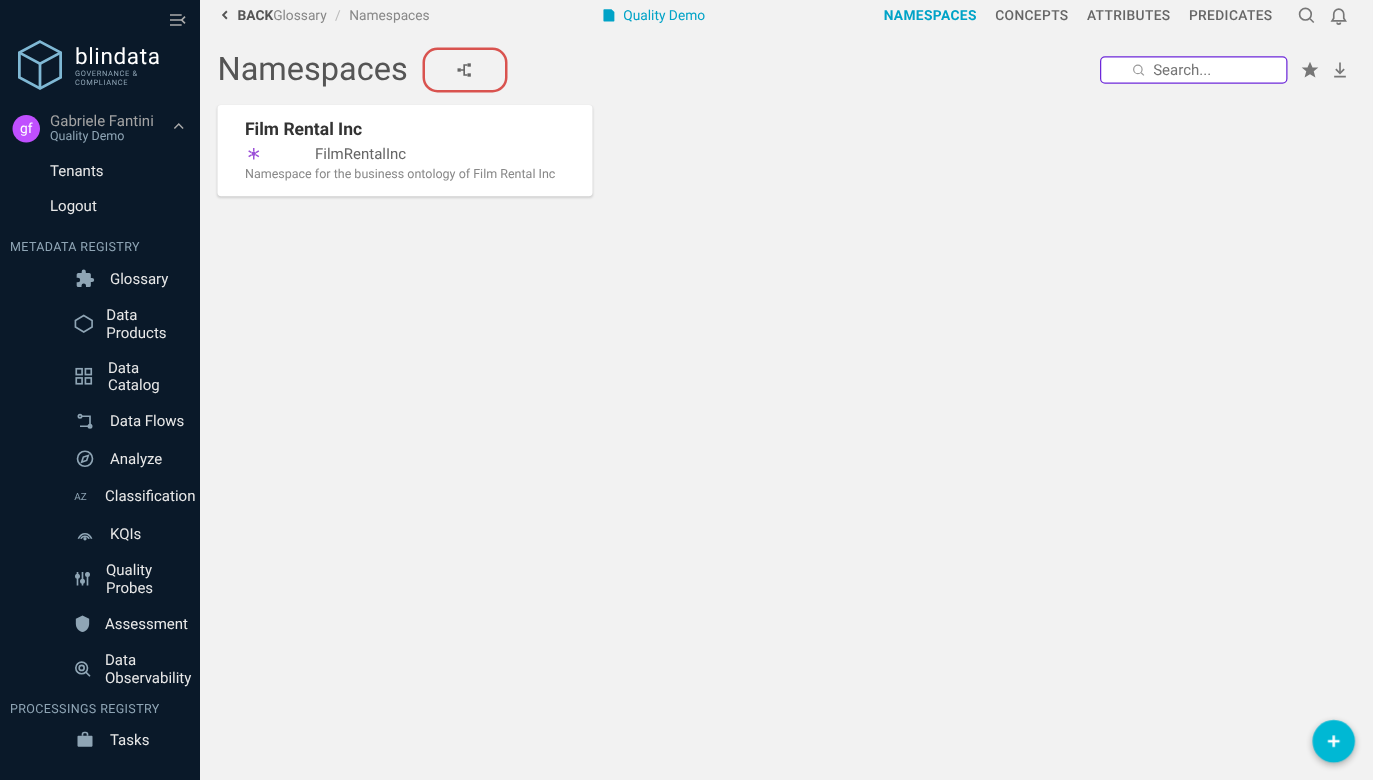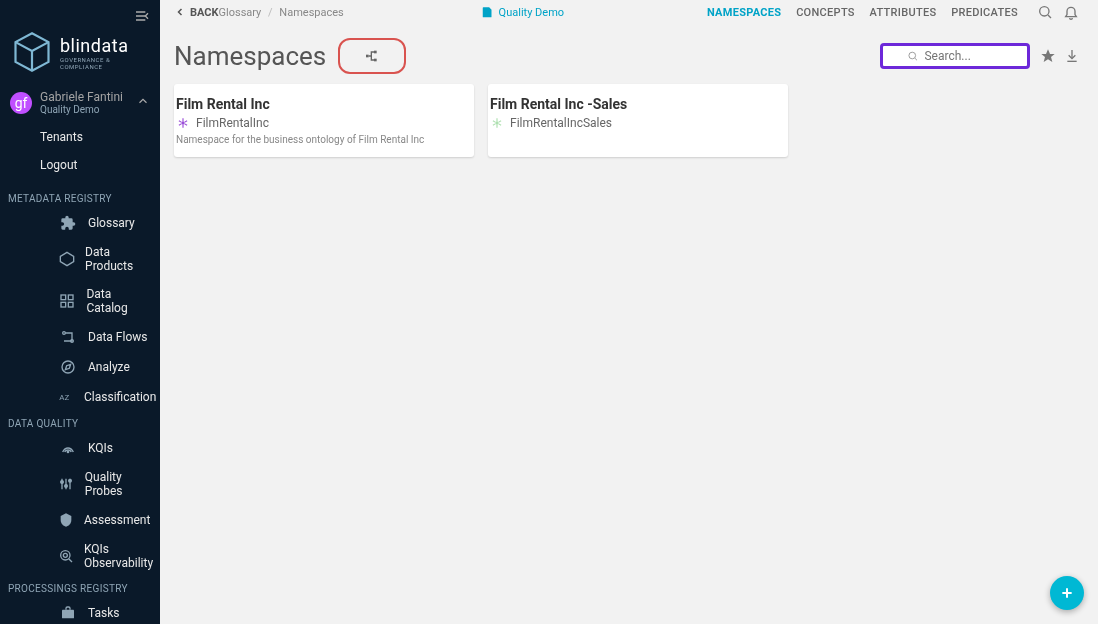--- a/index.html
+++ b/index.html
@@ -13,21 +13,21 @@
 .sidebar-top { padding: 8px 10px 6px; display: flex; align-items: center; justify-content: flex-end; }
 .collapse-btn { display: inline-flex; align-items: center; cursor: pointer; color: #aaa; }
 .collapse-btn svg { width: 16px; height: 16px; }
 .brand { padding: 0 10px 10px; display: flex; align-items: center; }
 .brand svg.logo-mark { width: 44px; height: 44px; flex-shrink: 0; }
 .brand-text { margin-left: 6px; }
 .brand-text .name { font-size: 18px; font-weight: 400; letter-spacing: 0.5px; color: #fff; }
 .brand-text .tag { font-size: 6px; letter-spacing: 0.5px; color: #8fa5b5; text-transform: uppercase; }
 
 .user-block { padding: 6px 10px; display: flex; align-items: center; cursor: pointer; }
-.avatar { width: 22px; height: 22px; border-radius: 50%; background: #c04fff; color: #fff; font-size: 14px; display: flex; align-items: center; justify-content: center; margin-right: 8px; }
+.avatar { width: 22px; height: 22px; border-radius: 50%; background: #c04fff; color: #fff; font-size: 11px; display: flex; align-items: center; justify-content: center; margin-right: 8px; }
 .user-block .info { flex: 1; }
 .user-block .uname { font-size: 12px; color: #a3a3a3; }
 .user-block .tenant { font-size: 10px; color: #8fa5b5; }
 .user-block .chev { color: #aaa; }
 
 .sub-menu { padding: 2px 0 8px; }
 .sub-menu a, .nav-item { display: flex; align-items: center; padding: 7px 10px 7px 40px; font-size: 12px; color: #e8e8e8; text-decoration: none; cursor: pointer; }
 .nav-section { padding: 6px 8px 4px; font-size: 10px; color: #8fa5b5; text-transform: uppercase; letter-spacing: 0.3px; }
 .nav-item { padding-left: 10px; }
 .nav-item .icon { width: 20px; margin-right: 10px; color: #8fa5b5; display: inline-flex; align-items: flex-end; justify-content: center; margin-left: 48px; }
@@ -47,31 +47,31 @@
 .top-tabs a.active { color: #00a3c7; font-weight: 700; }
 .top-icons { display: flex; align-items: center; margin-left: 8px; }
 .top-icons .ico { margin: 0 5px; color: #777; cursor: pointer; display: inline-flex; align-items: center; }
 .top-icons .ico svg { width: 16px; height: 16px; }
 
 .header-row { display: flex; align-items: center; padding: 14px 14px 10px; }
 .page-title { font-size: 26px; font-weight: 400; color: #555; margin-right: 10px; }
 .highlight-box { border: 2px solid #d9534f; border-radius: 12px; padding: 8px 24px; display: inline-flex; align-items: center; margin-left: 2px; }
 .highlight-box svg { width: 16px; height: 16px; color: #666; }
 .header-spacer { flex: 1; }
-.search-box { display: flex; align-items: center; background: #fff; border: 3px solid #6d28d9; border-radius: 4px; padding: 3px 24px; width: 150px; }
+.search-box { display: flex; align-items: center; background: #fff; border: 1px solid #6d28d9; border-radius: 4px; padding: 3px 24px; width: 150px; }
 .search-box svg { width: 14px; height: 14px; color: #999; margin-right: 6px; }
 .search-box input { border: none; outline: none; font-size: 12px; width: 100%; background: transparent; }
 .header-actions { display: flex; align-items: center; margin-left: 6px; }
 .header-actions .act { margin: 0 4px; color: #777; cursor: pointer; display: inline-flex; align-items: center; }
 .header-actions .act svg { width: 16px; height: 16px; }
 
 .cards { display: flex; gap: 14px; padding: 0 14px 14px; }
-.card { background: #fff; border-radius: 3px; box-shadow: 0 1px 2px rgba(0,0,0,0.15); padding: 12px 2px; width: 300px; cursor: pointer; }
+.card { background: #fff; border-radius: 3px; box-shadow: 0 1px 2px rgba(0,0,0,0.15); padding: 12px 22px; width: 300px; cursor: pointer; }
 .card-title { font-size: 14px; font-weight: 700; color: #333; margin-bottom: 4px; }
-.card-row { display: flex; align-items: center; margin-bottom: 4px; }
+.card-row { display: flex; align-items: center; margin-bottom: 4px; gap: 36px; }
 .card-row svg { width: 14px; height: 14px; margin-right: 6px; }
 .card-row .label { font-size: 12px; color: #666; }
 .card-desc { font-size: 10px; color: #888; }
 
 .fab { position: fixed; right: 14px; bottom: 14px; width: 34px; height: 34px; border-radius: 50%; background: #00b8d4; color: #fff; display: flex; align-items: center; justify-content: center; cursor: pointer; box-shadow: 0 2px 6px rgba(0,0,0,0.3); }
 .fab svg { width: 16px; height: 16px; }
 </style>
 </head>
 <body>
 
@@ -163,21 +163,20 @@
     </div>
   <div class="nav-item">
       <span class="icon">
         <svg viewBox="0 0 24 24" fill="currentColor">
           <text x="2" y="16" font-size="12" font-family="Arial">AZ</text>
         </svg>
       </span>
       <span>Classification</span>
     </div>
 
-  <div class="nav-section">DATA QUALITY</div>
   <div class="nav-item">
       <span class="icon">
         <svg viewBox="0 0 24 24" fill="none" stroke="currentColor" stroke-width="2">
           <path d="M4 18c4-8 12-8 16 0"></path>
           <path d="M7 18c2-4 8-4 10 0"></path>
           <circle cx="12" cy="18" r="1"></circle>
         </svg>
       </span>
       <span>KQIs</span>
     </div>
@@ -203,21 +202,21 @@
       <span>Assessment</span>
     </div>
   <div class="nav-item">
       <span class="icon">
         <svg viewBox="0 0 24 24" fill="none" stroke="currentColor" stroke-width="2">
           <circle cx="11" cy="11" r="7"></circle>
           <line x1="16" y1="16" x2="21" y2="21"></line>
           <circle cx="11" cy="11" r="3"></circle>
         </svg>
       </span>
-      <span>KQIs Observability</span>
+      <span>Data Observability</span>
     </div>
 
   <div class="nav-section">PROCESSINGS REGISTRY</div>
   <div class="nav-item">
       <span class="icon">
         <svg viewBox="0 0 24 24" fill="currentColor">
           <rect x="3" y="7" width="18" height="13" rx="1"></rect>
           <path d="M9 7V5a2 2 0 0 1 2-2h2a2 2 0 0 1 2 2v2" fill="none" stroke="currentColor" stroke-width="2"></path>
         </svg>
       </span>
@@ -315,38 +314,20 @@
               <line x1="5" y1="8" x2="9" y2="10.5"></line>
               <line x1="15" y1="13.5" x2="19" y2="16"></line>
               <line x1="5" y1="16" x2="9" y2="13.5"></line>
               <line x1="15" y1="10.5" x2="19" y2="8"></line>
             </g>
           </svg>
         <span class="label">FilmRentalInc</span>
       </div>
       <div class="card-desc">Namespace for the business ontology of Film Rental Inc</div>
     </div>
-    <div class="card">
-      <div class="card-title">Film Rental Inc -Sales</div>
-      <div class="card-row">
-        <svg viewBox="0 0 24 24" fill="#aee0b0">
-            <circle cx="12" cy="12" r="3"></circle>
-            <g stroke="#aee0b0" stroke-width="2">
-              <line x1="12" y1="4" x2="12" y2="9"></line>
-              <line x1="12" y1="15" x2="12" y2="20"></line>
-              <line x1="5" y1="8" x2="9" y2="10.5"></line>
-              <line x1="15" y1="13.5" x2="19" y2="16"></line>
-              <line x1="5" y1="16" x2="9" y2="13.5"></line>
-              <line x1="15" y1="10.5" x2="19" y2="8"></line>
-            </g>
-          </svg>
-        <span class="label">FilmRentalIncSales</span>
-      </div>
-      <div class="card-desc"></div>
-    </div>
   </div>
 
   <div class="fab">
     <svg viewBox="0 0 24 24" fill="none" stroke="currentColor" stroke-width="3">
         <line x1="12" y1="5" x2="12" y2="19"></line>
         <line x1="5" y1="12" x2="19" y2="12"></line>
       </svg>
   </div>
 </div>
 

